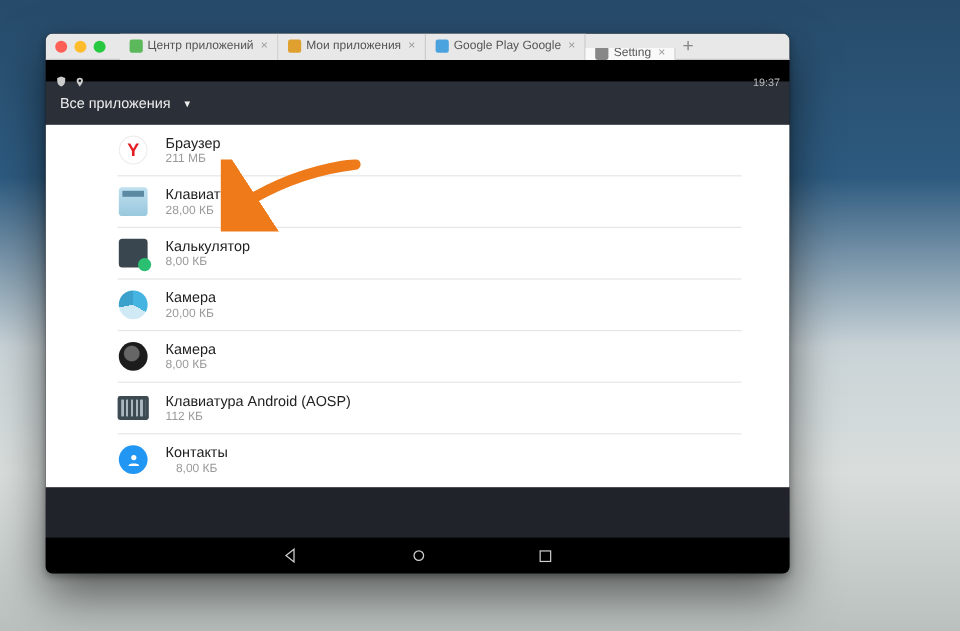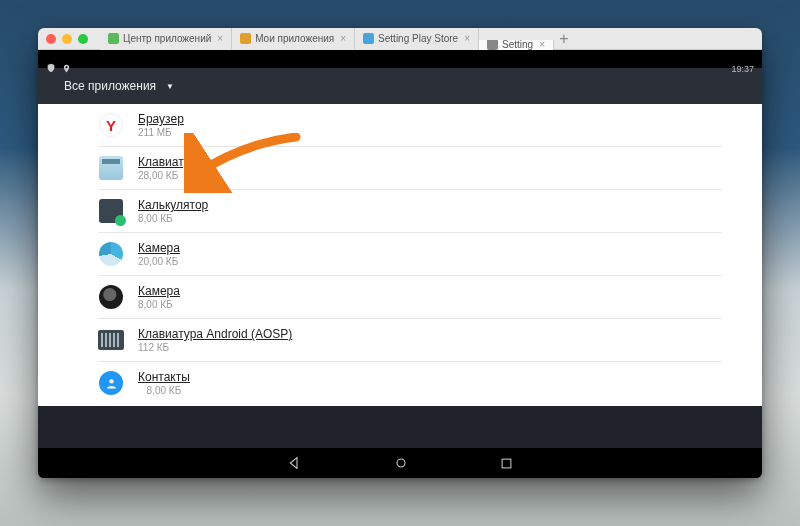--- a/index.html
+++ b/index.html
@@ -5,21 +5,21 @@
   * { box-sizing: border-box; margin: 0; padding: 0; }
   html, body { width: 800px; height: 526px; overflow: hidden; font-family: "Helvetica Neue", Arial, sans-serif; }
   body {
     background: linear-gradient(to bottom, #274b6a 0%, #2d5a7f 28%, #c9d3d7 55%, #d9dedc 75%, #b9c0bd 100%);
     position: relative;
   }
   
   .window {
     position: absolute;
     left: 38px; top: 28px;
-    width: 724px; height: 450px;
+    width: 620px; height: 450px;
     background: #20242a;
     border-radius: 6px;
     box-shadow: 0 18px 40px rgba(0,0,0,.55), 0 2px 6px rgba(0,0,0,.3);
     overflow: hidden;
   }
   .titlebar {
     height: 22px;
     background: #e8e8e8;
     display: flex;
     align-items: center;
@@ -60,21 +60,21 @@
   }
   .appheader .rhs { display:flex; gap:14px; align-items:center; color:#e6e6e6;}
   .iconbtn { cursor:pointer; display:inline-flex; }
 
   
   .filterbar {
     height: 36px;
     background:#2a2f38;
     color:#eee;
     display:flex; align-items:center;
-    padding:0 26px; font-size:12px;
+    padding:0 12px; font-size:12px;
   }
   .filterbar .chev { margin-left:10px; font-size:8px; }
 
   
   .listwrap {
     background:#fff;
     height: 302px;           
     overflow-y:auto;
     padding: 0 40px 0 60px;
   }
@@ -84,21 +84,21 @@
     border-bottom:1px solid #e6e6e6;
     cursor:pointer;
   }
   .app-row:last-child { border-bottom:none;text-align:center; }
   .app-icon {
     width:26px; height:26px; margin-right:14px;
     display:flex; align-items:center; justify-content:center;
     border-radius:5px; font-size:15px;
   }
   .app-labels { display:flex; flex-direction:column; }
-  .app-name { font-size:12px; color:#222; line-height:1.25;text-decoration:underline;}
+  .app-name { font-size:12px; color:#222; line-height:1.25;}
   .app-size { font-size:10px; color:#9a9a9a; }
 
   
   .navbar {
     position:absolute; left:0; right:0; bottom:0;
     height:30px; background:#000;
     display:flex; align-items:center; justify-content:center;
     gap:90px;
   }
   .navbtn { color:#cfcfcf; cursor:pointer; display:inline-flex; }
@@ -128,21 +128,21 @@
           <span>Центр приложений</span>
           <span class="x">×</span>
         </div>
         <div class="tab">
           <span class="ticon" style="background: rgb(224, 160, 48); border-radius: 2px;"></span>
           <span>Мои приложения</span>
           <span class="x">×</span>
         </div>
         <div class="tab">
           <span class="ticon" style="background: rgb(74, 163, 223); border-radius: 2px;"></span>
-          <span>Setting Play Store</span>
+          <span>Google Play Google</span>
           <span class="x">×</span>
         </div>
         <div class="tab active">
           <span class="ticon" style="background: rgb(136, 136, 136); border-radius: 2px;"></span>
           <span>Setting</span>
           <span class="x">×</span>
         </div>
       </div>
     <span class="tab-add">+</span>
   </div>

